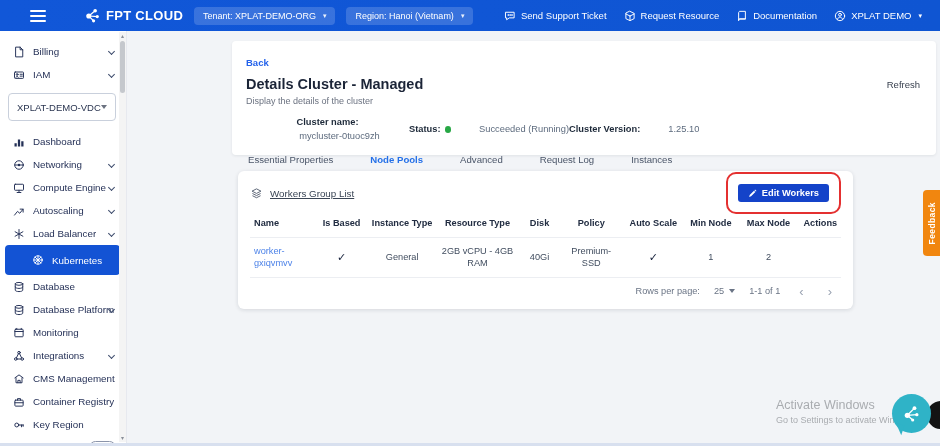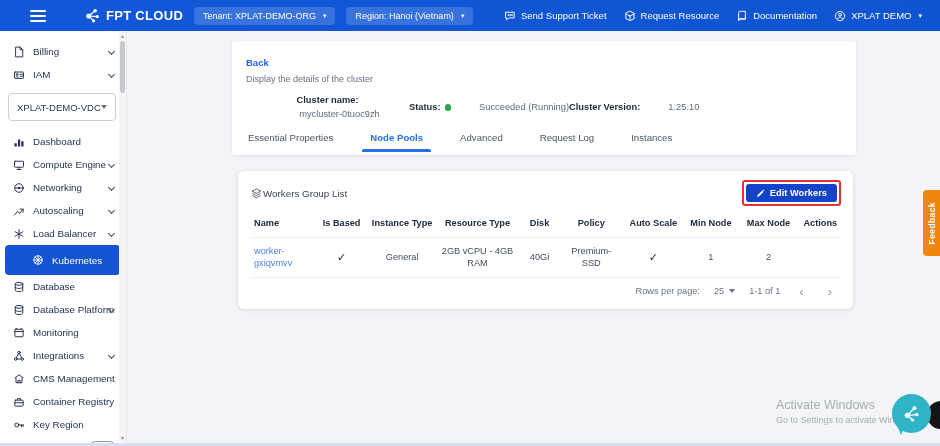--- a/index.html
+++ b/index.html
@@ -41,21 +41,21 @@
                 font-size:9.5px; color:#2a3550; cursor:pointer; background:#fff; }
   .vdc-arrow { width:0; height:0; border-left:3.5px solid transparent; border-right:3.5px solid transparent;
                border-top:4.5px solid #6b7280; }
   .beta-pill { font-size:7.5px; color:#3a4663; border:1px solid #8b94aa; border-radius:8px; padding:1px 5px; margin-left:2px; }
   .sb-scroll { position:absolute; right:0; top:1px; bottom:1px; width:7px; background:#f4f4f4; }
   .sb-thumb { position:absolute; top:9px; left:1px; width:5px; height:52px; background:#c5c8cd; border-radius:3px; }
   .sb-scroll .sa { position:absolute; left:0; width:7px; text-align:center; font-size:6px; color:#8a8f99; line-height:8px; }
   .sa.up { top:0; } .sa.down { bottom:0; }
 
   
-  .header-card { position:absolute; left:232px; top:41px; width:624px; height:114px; background:#fff;
+  .header-card { position:absolute; left:232px; top:41px; width:704px; height:114px; background:#fff;
                  border-radius:4px; box-shadow:0 1px 3px rgba(16,24,40,.08); padding:11px 16px 0 14px; z-index:2; }
   .back-link { font-size:9.5px; font-weight:bold; color:#2563eb; cursor:pointer; display:inline-block; }
   .title-row { display:flex; align-items:flex-start; justify-content:space-between; margin-top:6px; }
   .page-title { font-size:14.5px; font-weight:bold; color:#1b2437; }
   .refresh { font-size:9.5px; color:#39414f; cursor:pointer; margin-top:3px; }
   .subtitle { font-size:9px; color:#6b7280; margin-top:4px; }
   .info-row { display:flex; align-items:center; margin-top:11px; font-size:9.3px; }
   .info-item { display:flex; align-items:center; gap:4px; }
   .info-label { font-weight:bold; color:#1d2939; white-space:nowrap; }
   .info-value { color:#5d6b7e; white-space:nowrap;padding-left:24px; }
@@ -64,23 +64,23 @@
   .tabs { display:flex; margin-top:13px; }
   .tab { position:relative; font-size:9.6px; color:#4a5568; padding:0 2px 9px 2px; margin-right:33px; cursor:pointer; white-space:nowrap; }
   .tab.active { color:#2470e8; font-weight:bold; }
   .tab.active::after { content:""; position:absolute; left:-6px; right:-6px; bottom:0; height:3px;
                        background:#2470e8; border-radius:2px 2px 0 0; }
 
   
   .workers-card { position:absolute; left:238px; top:171px; width:615px; height:138px; background:#fff;
                   border-radius:6px; box-shadow:0 1px 4px rgba(16,24,40,.13); padding:9px 12px 0 12px; z-index:2; }
   .workers-head { display:flex; align-items:center; justify-content:space-between; height:26px; }
-  .workers-title { display:flex; align-items:center; gap:0; font-size:9.8px; color:#3a4555; }
+  .workers-title { display:flex; align-items:center; gap:7px; font-size:9.8px; color:#3a4555;text-decoration:underline; }
   .workers-title svg { width:13px; height:13px; stroke:#5b6575; fill:none; stroke-width:1.2; stroke-linejoin:round; }
-  .edit-annot { border:2px solid #e43030; border-radius:3px; padding:2px; }
+  .edit-annot { border:2px solid #e43030; border-radius:10px; padding:10px; }
   .edit-btn { display:flex; align-items:center; gap:5px; background:#1443c9; color:#fff; border:none;
               border-radius:3px; font-size:9.3px; font-weight:bold; padding:4px 10px; cursor:pointer;
               font-family:"Liberation Sans",sans-serif; }
   .edit-btn svg { width:9px; height:9px; fill:#fff; }
   table.workers { width:100%; border-collapse:collapse; table-layout:fixed; margin-top:4px; }
   table.workers th { font-size:9.2px; font-weight:bold; color:#222d42; text-align:center;
                      padding:8px 2px 9px 2px; border-bottom:1px solid #eceef2; }
   table.workers th:first-child { text-align:left; padding-left:4px; }
   table.workers td { font-size:9.2px; color:#414d5f; text-align:center; padding:7px 2px;
                      border-bottom:1px solid #eceef2; line-height:1.35; }
@@ -200,33 +200,33 @@
         <span class="vdc-arrow"></span>
       </div>
       <div class="sb-item">
         <svg class="i" viewBox="0 0 16 16">
             <path fill="currentColor" stroke="none" d="M2 9.5h3V14H2z M6.5 4.5h3V14h-3z M11 7h3v7h-3z"></path>
           </svg>
         <span class="sb-label">Dashboard</span>
       </div>
       <div class="sb-item">
         <svg class="i" viewBox="0 0 16 16">
-            <rect x="2" y="3" width="12" height="8" rx="1"></rect>
-            <path d="M5.5 14h5 M8 11v3"></path>
-          </svg>
-        <span class="sb-label">Compute Engine</span>
-        <span class="chev"></span>
-      </div>
-      <div class="sb-item">
-        <svg class="i" viewBox="0 0 16 16">
             <circle cx="8" cy="8" r="5.7"></circle>
             <circle cx="8" cy="8" r="1.7" fill="currentColor" stroke="none"></circle>
             <path d="M2.3 8h3.8 M9.9 8h3.8"></path>
           </svg>
         <span class="sb-label">Networking</span>
+        <span class="chev"></span>
+      </div>
+      <div class="sb-item">
+        <svg class="i" viewBox="0 0 16 16">
+            <rect x="2" y="3" width="12" height="8" rx="1"></rect>
+            <path d="M5.5 14h5 M8 11v3"></path>
+          </svg>
+        <span class="sb-label">Compute Engine</span>
         <span class="chev"></span>
       </div>
       <div class="sb-item">
         <svg class="i" viewBox="0 0 16 16">
             <path d="M2 13.5L6 8.5l3 2.5 4.5-5.5 M13.5 9.5v-4h-4"></path>
           </svg>
         <span class="sb-label">Autoscaling</span>
         <span class="chev"></span>
       </div>
       <div class="sb-item">
@@ -306,20 +306,24 @@
     </div>
     <div class="sb-scroll">
       <span class="sa up">▴</span>
       <div class="sb-thumb"></div>
       <span class="sa down">▾</span>
     </div>
   </div>
 
   <div class="header-card">
     <span class="back-link">Back</span>
+    <div class="title-row">
+      <div class="page-title">Details Cluster - Managed</div>
+      <div class="refresh">Refresh</div>
+    </div>
     <div class="subtitle">Display the details of the cluster</div>
     <div class="info-row">
       <div class="info-item i1">
         <span class="info-label">Cluster name:</span>
         <span class="info-value">mycluster-0tuoc9zh</span>
       </div>
       <div class="info-item i2">
         <span class="info-label">Status:</span>
         <span class="dot"></span>
         <span class="info-value">Succeeded (Running)</span>

